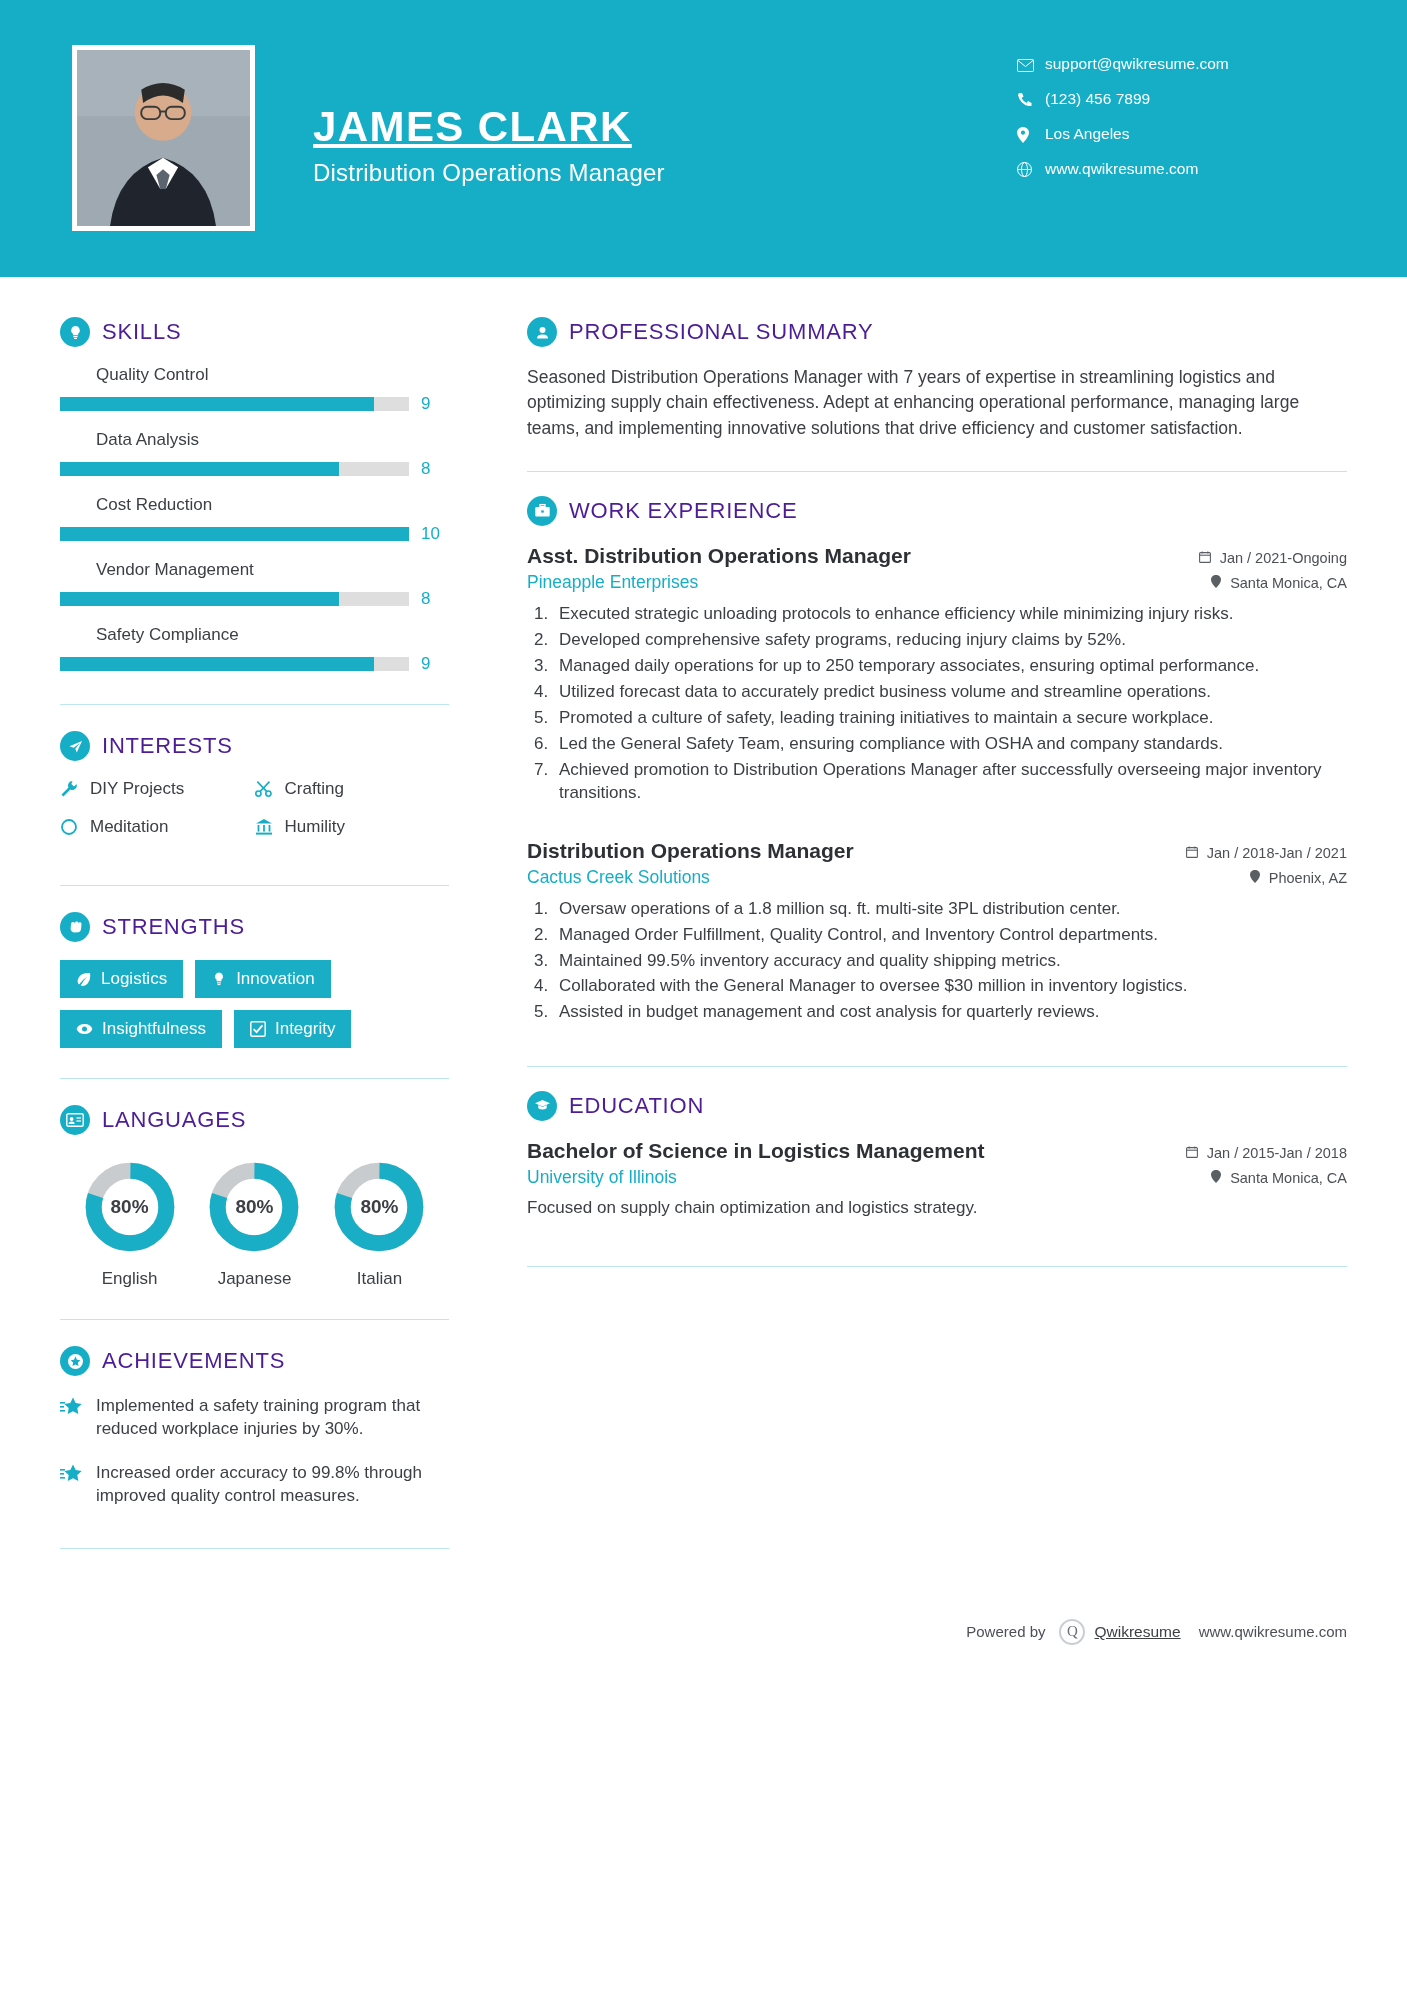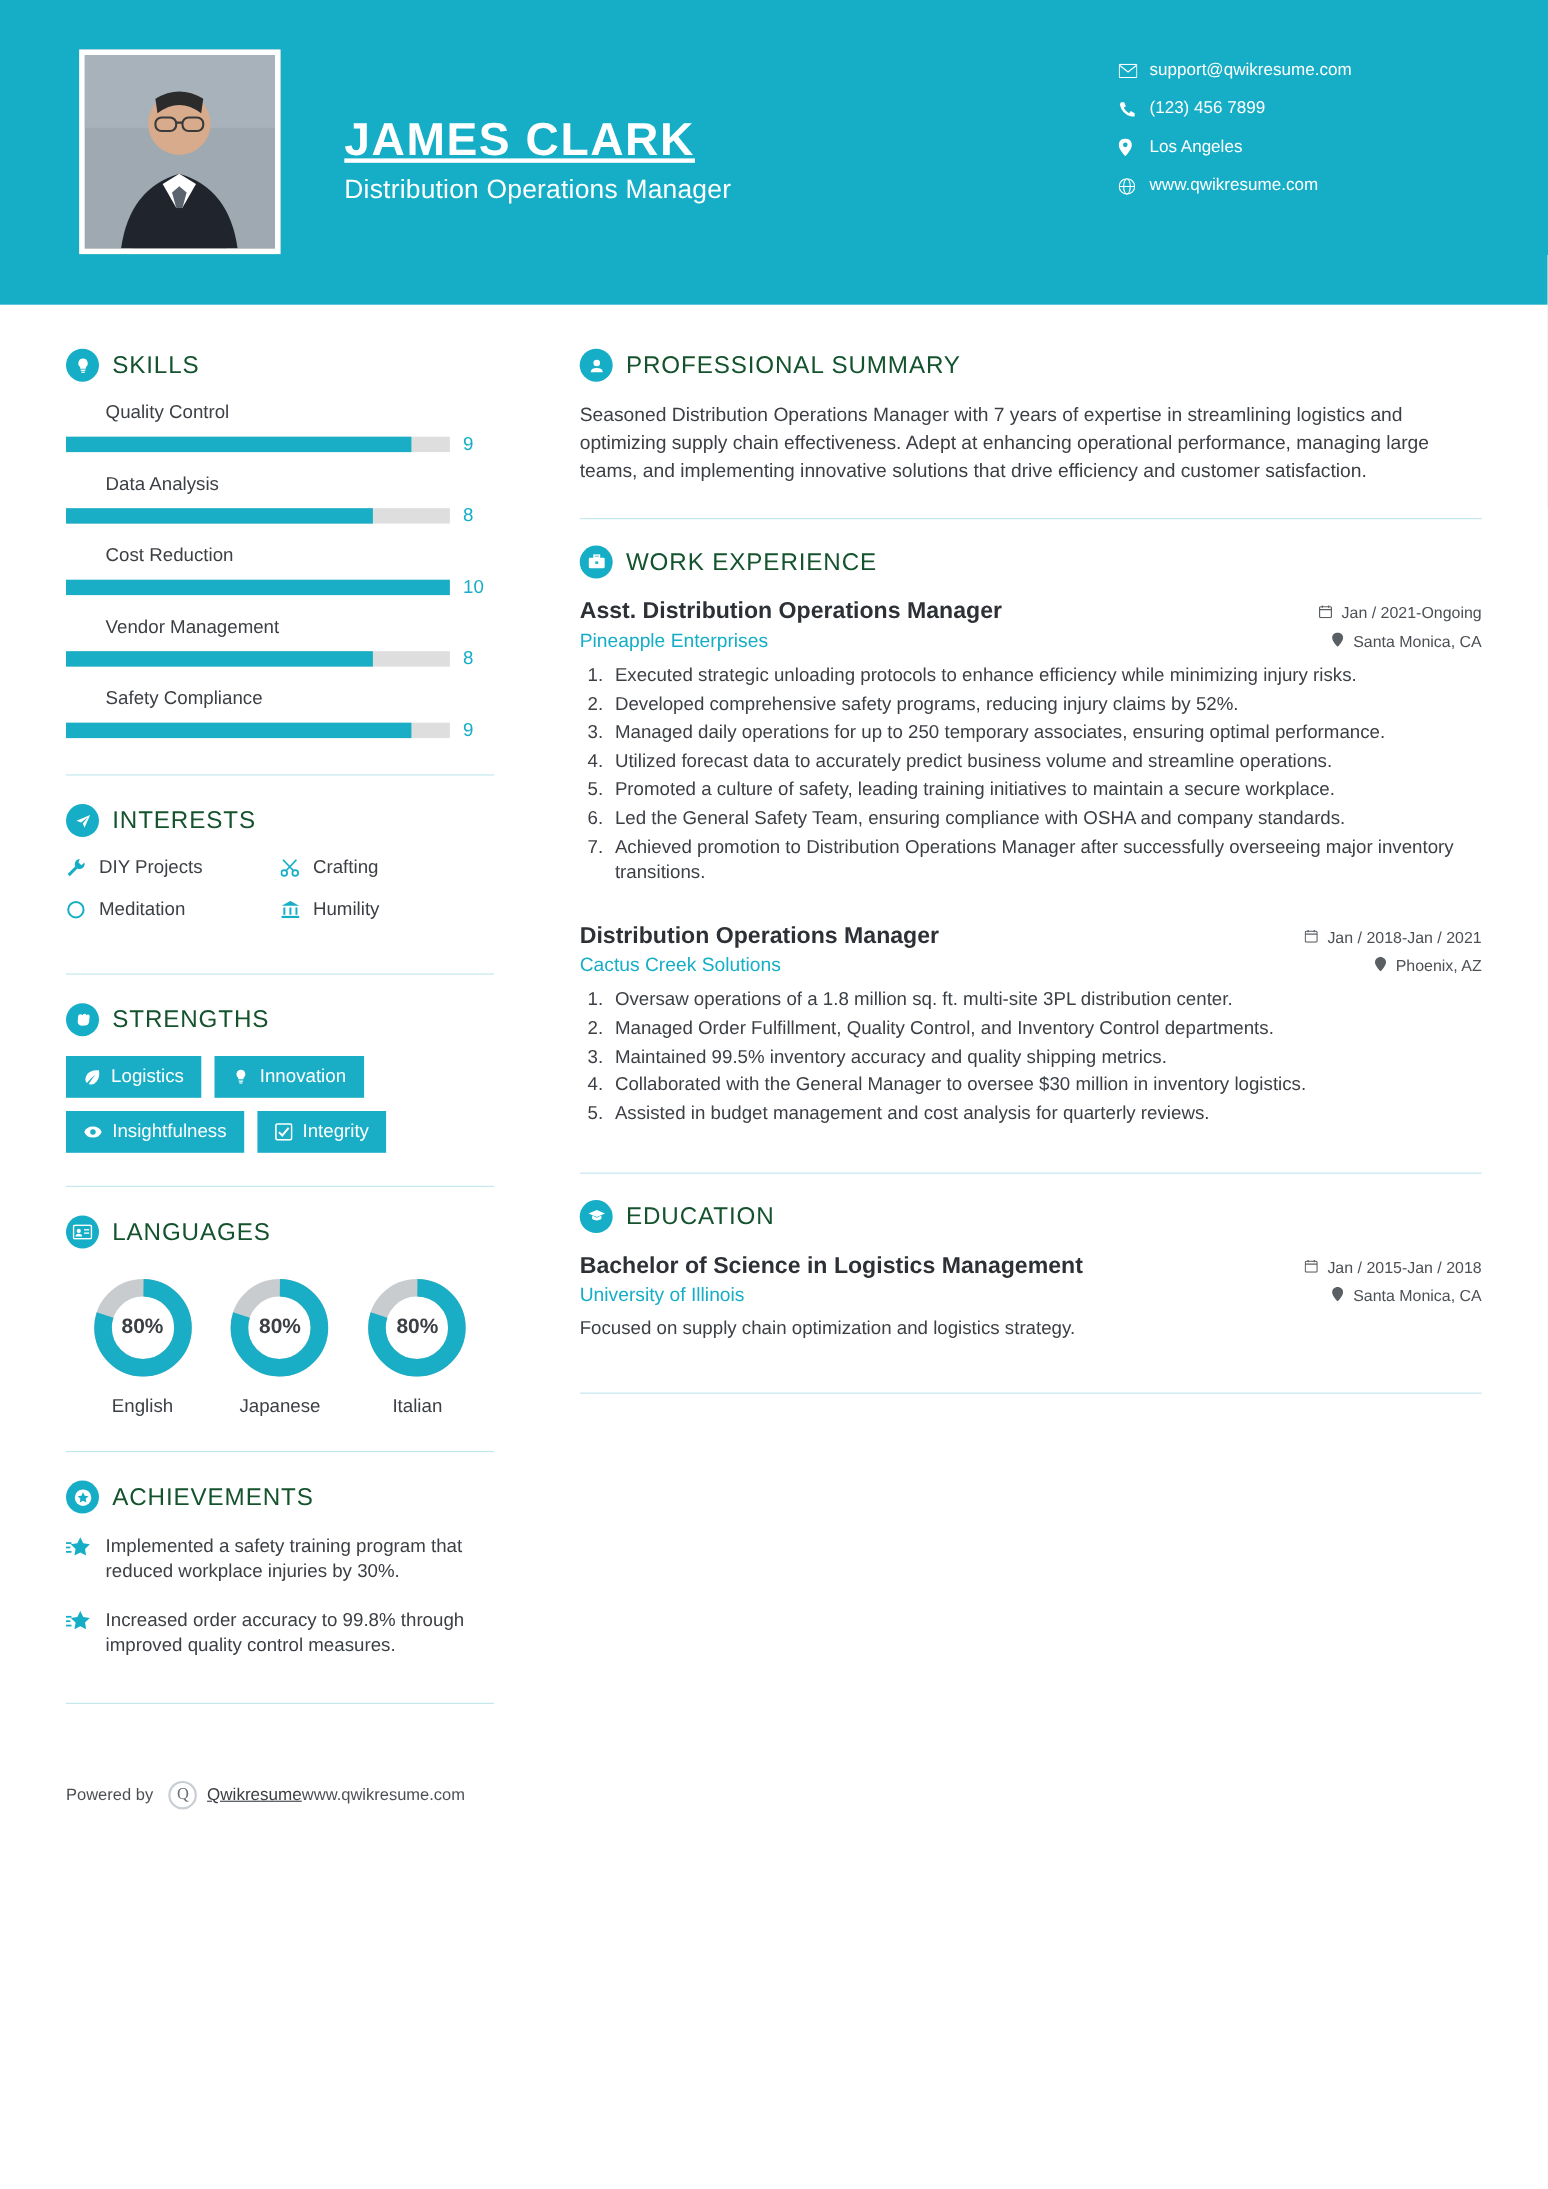--- a/index.html
+++ b/index.html
@@ -110,21 +110,21 @@
     color: #fff;
     display: flex;
     align-items: center;
     justify-content: center;
     flex: none;
     margin-right: 12px;
   }
   .sec-ico svg { display: block; }
   .sec-title {
     font-size: 22px;
-    color: #14532d;
+    color: #4c1d95;
     letter-spacing: 0.8px;
     font-weight: 400;
   }
   .divider {
     height: 1px;
     background: #bfe6ec;
     margin: 30px 0 26px 0;
   }
 
   
@@ -298,23 +298,24 @@
   .r-divider {
     height: 1px;
     background: #bfe6ec;
     margin: 30px 0 24px 0;
   }
 
   
   .footer {
     display: flex;
     align-items: center;
-    justify-content: flex-start;
+    justify-content: flex-end;
     padding: 18px 60px 30px 60px;
     margin-top: 26px;
+    gap: 18px;
   }
   .powered {
     display: flex;
     align-items: center;
     font-size: 15px;
     color: #4c5055;
   }
   .q-mark {
     width: 26px; height: 26px;
     border-radius: 50%;

